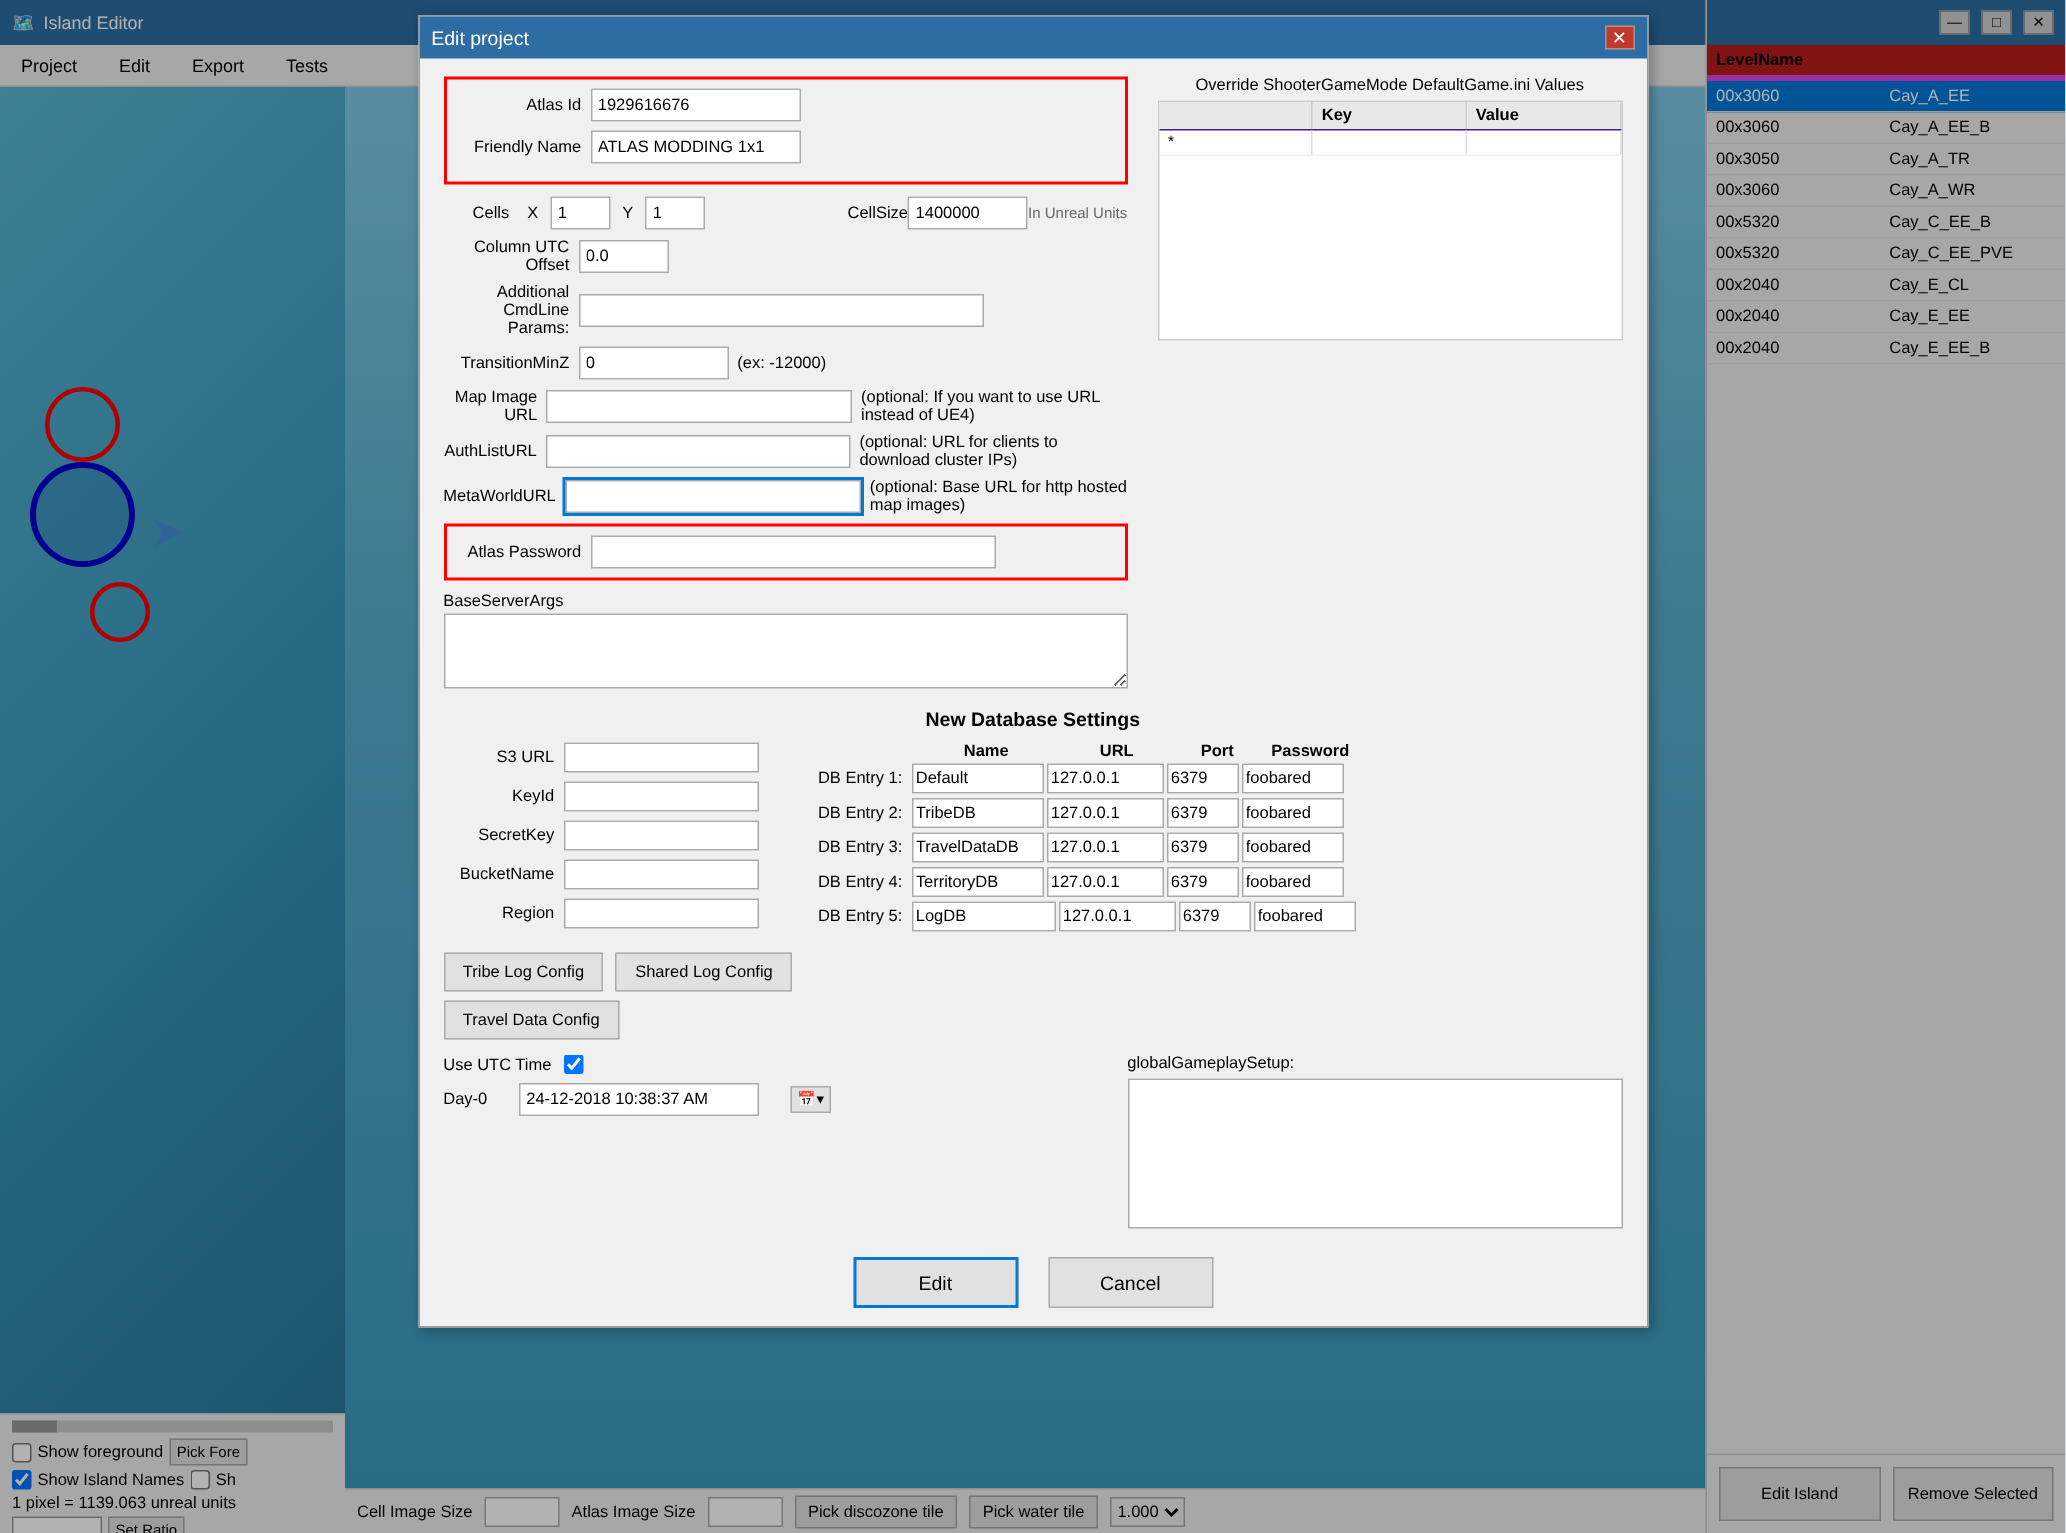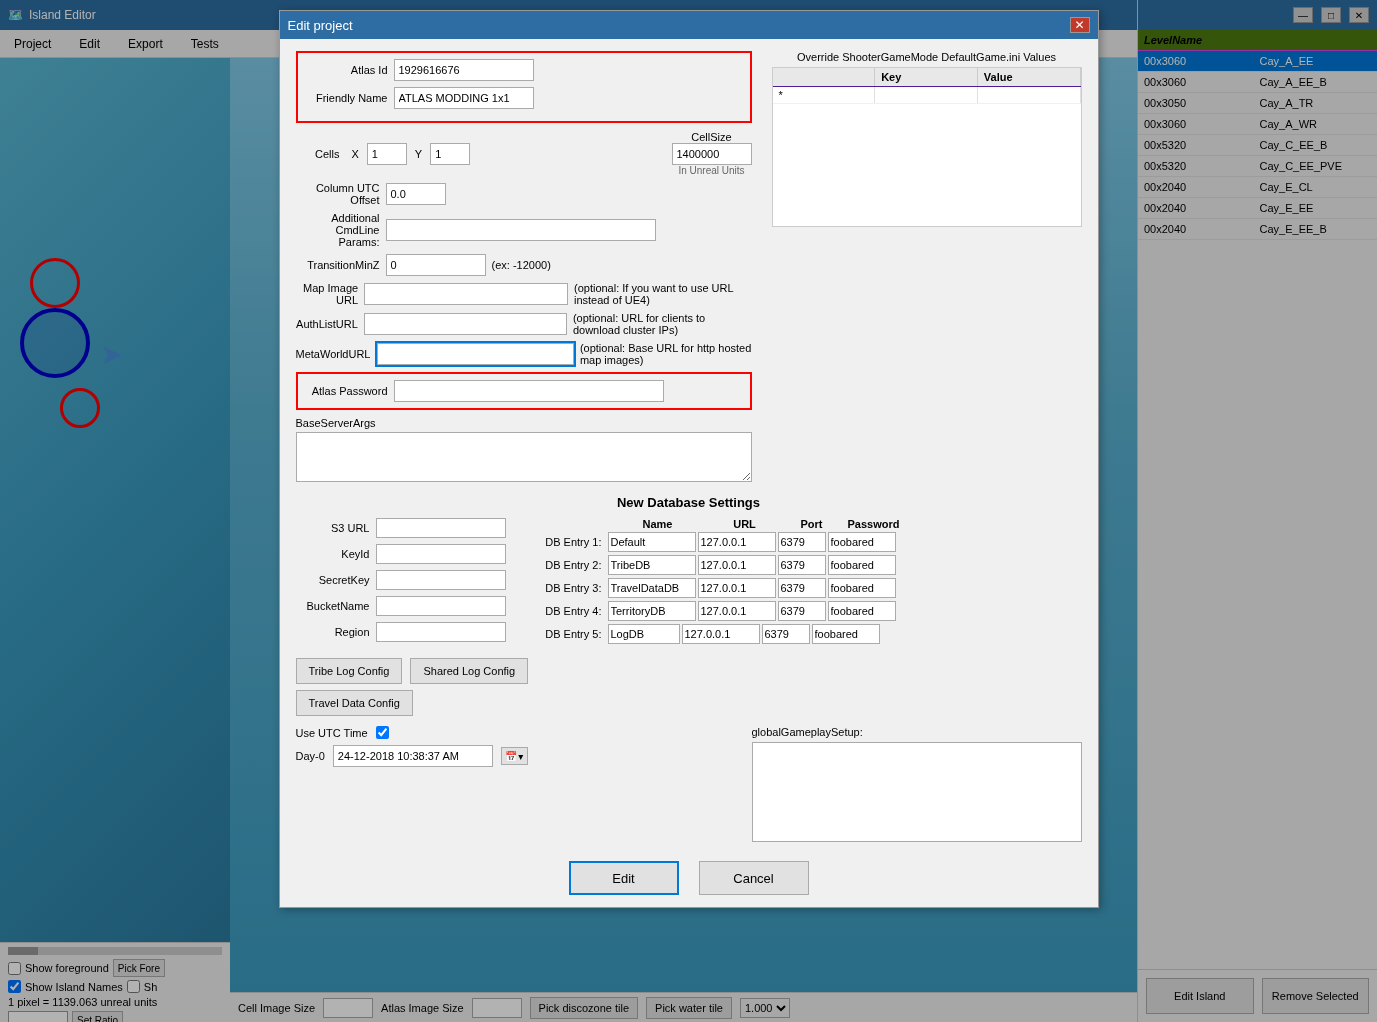--- a/index.html
+++ b/index.html
@@ -173,24 +173,23 @@
       cursor: pointer;
     }
 
     .right-panel-table {
       flex: 1;
       overflow: hidden;
     }
 
     .rt-header {
       display: flex;
-      background: #4d7c0f;
-      border-bottom: 1px solid #d946ef;
+      background: #b91c1c;
+      border-bottom: 4px solid #d946ef;
       padding: 2px 4px;
-      font-style: italic;
     }
 
     .rt-col {
       flex: 1;
       font-size: 11px;
       font-weight: bold;
       text-align: left;
       padding: 2px;
     }
 
@@ -365,21 +364,21 @@
     .cells-row {
       display: flex;
       align-items: center;
       gap: 6px;
       margin-bottom: 6px;
     }
 
     .cellsize-group {
       margin-left: auto;
       display: flex;
-      flex-direction: column;
+      flex-direction: row;
       align-items: center;
     }
 
     .new-db-title {
       text-align: center;
       font-weight: bold;
       font-size: 13px;
       margin: 10px 0 8px;
     }
 
@@ -475,21 +474,21 @@
       display: flex;
       align-items: center;
       gap: 8px;
       margin-bottom: 6px;
       font-size: 11px;
     }
 
     .day0-row {
       display: flex;
       align-items: center;
-      gap: 8px;
+      gap: 21px;
       font-size: 11px;
     }
 
     .day0-input {
       height: 22px;
       border: 1px solid #aaa;
       background: white;
       font-size: 11px;
       padding: 0 4px;
       width: 160px;
@@ -842,21 +841,21 @@
     </div>
                 <div class="db-row">
       <span class="db-entry-label">DB Entry 4:</span>
       <input class="db-input" style="width: 88px;" value="TerritoryDB">
       <input class="db-input" style="width: 78px;" value="127.0.0.1">
       <input class="db-input" style="width: 48px;" value="6379">
       <input class="db-input" style="width: 68px;" value="foobared">
     </div>
                 <div class="db-row">
       <span class="db-entry-label">DB Entry 5:</span>
-      <input class="db-input" style="width: 72px;" value="LogDB">
+      <input class="db-input" style="width: 96px;" value="LogDB">
       <input class="db-input" style="width: 78px;" value="127.0.0.1">
       <input class="db-input" style="width: 48px;" value="6379">
       <input class="db-input" style="width: 68px;" value="foobared">
     </div>
               </div>
           </div>
         </div>
 
         <div class="config-buttons">
           <button class="config-btn">Tribe Log Config</button>

